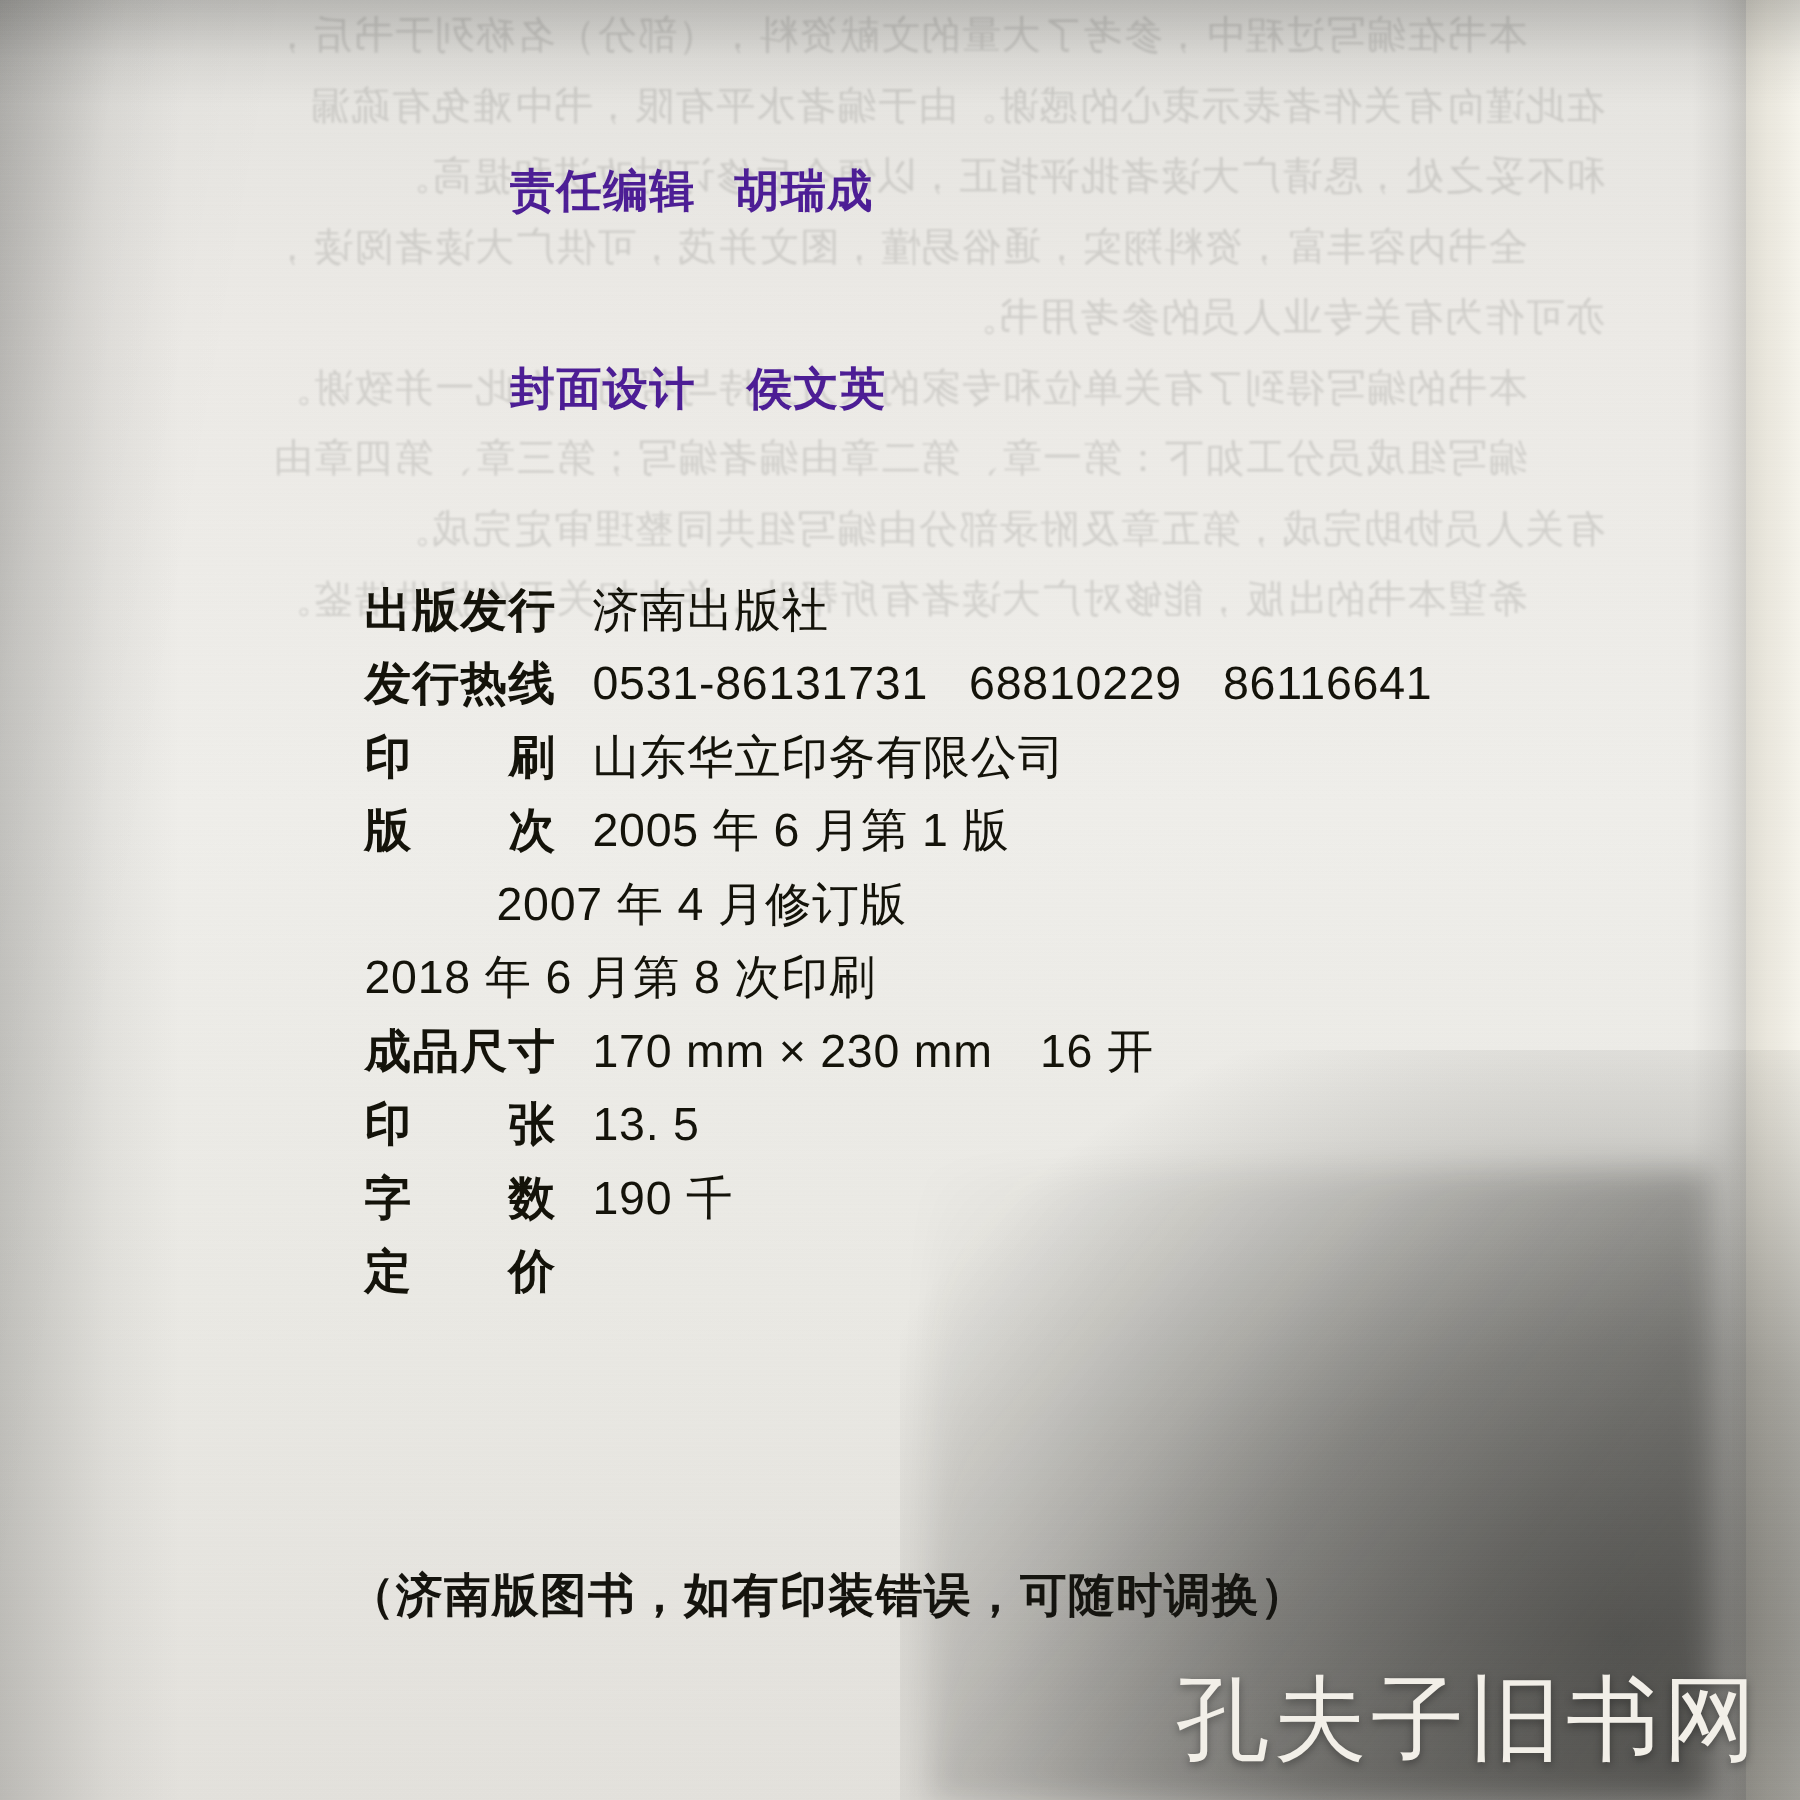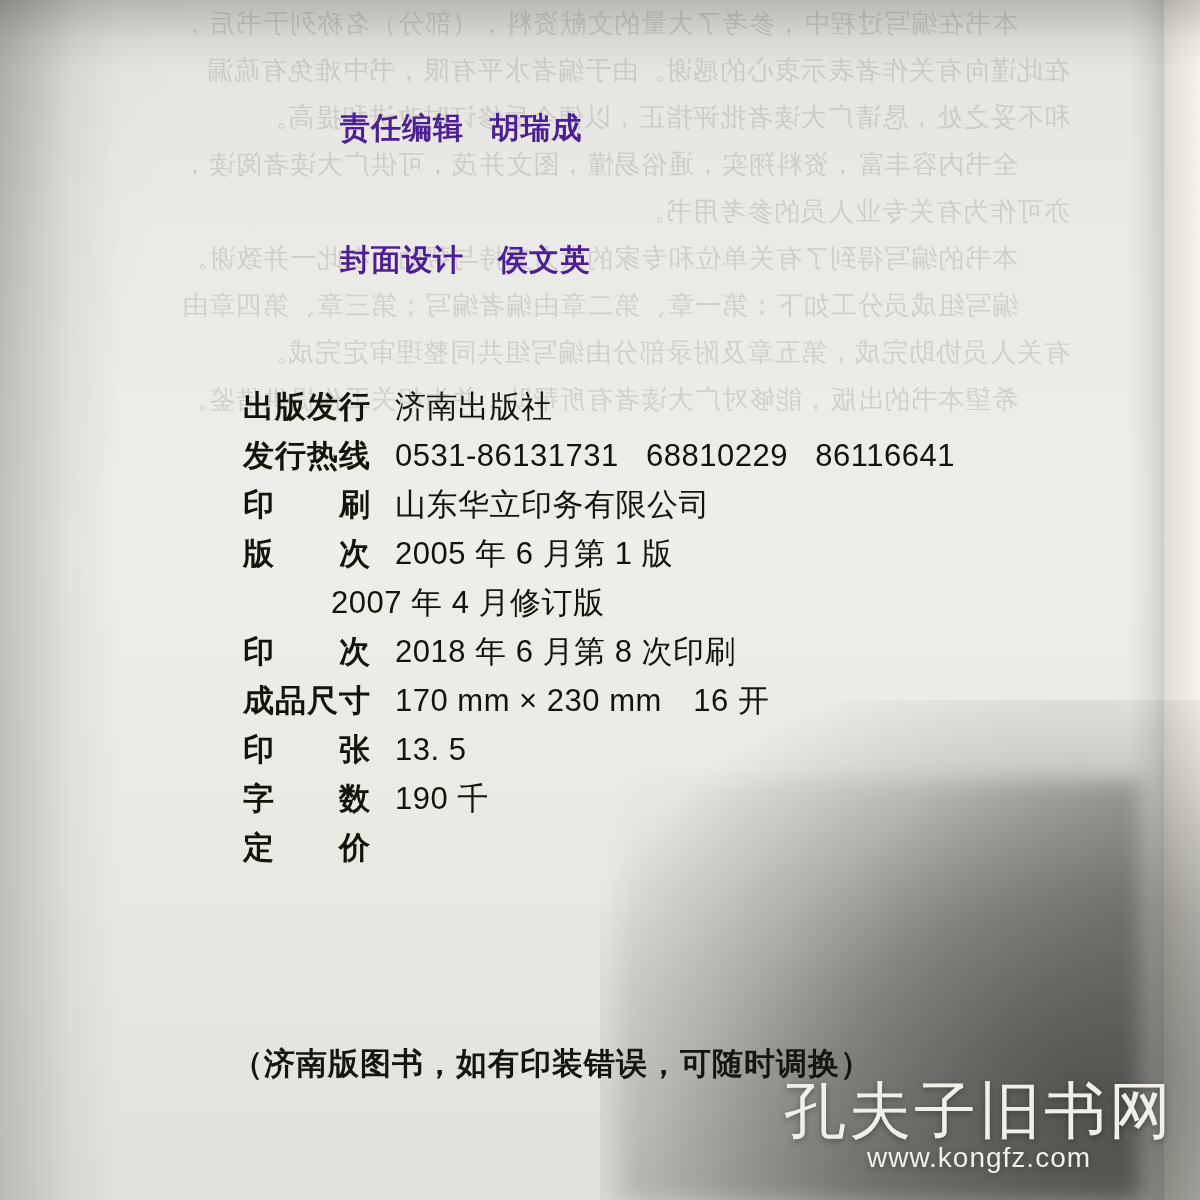--- a/index.html
+++ b/index.html
@@ -243,21 +243,20 @@
         <span class="value">山东华立印务有限公司</span>
       </div>
       <div class="line">
         <span class="label sp2">版　　次</span>
         <span class="value">2005 年 6 月第 1 版</span>
       </div>
       <div class="line">
         <span class="sub value">2007 年 4 月修订版</span>
       </div>
       <div class="line">
-        <span class="label sp2">印　　次</span>
         <span class="value">2018 年 6 月第 8 次印刷</span>
       </div>
       <div class="line">
         <span class="label">成品尺寸</span>
         <span class="value">170 mm × 230 mm　16 开</span>
       </div>
       <div class="line">
         <span class="label sp2">印　　张</span>
         <span class="value">13. 5</span>
       </div>
@@ -276,15 +275,14 @@
   <div class="page-edge-right"></div>
   <div class="page-edge-cream"></div>
   <div class="shadow-diag"></div>
   <div class="shadow-big"></div>
   <div class="shadow-top"></div>
   <div class="shadow-left"></div>
   <div class="grain"></div>
 
   <div class="watermark">
     <div class="wm-main">孔夫子旧书网</div>
-    <div class="wm-sub">www.kongfz.com</div>
   </div>
 </div>
 
 </body></html>

